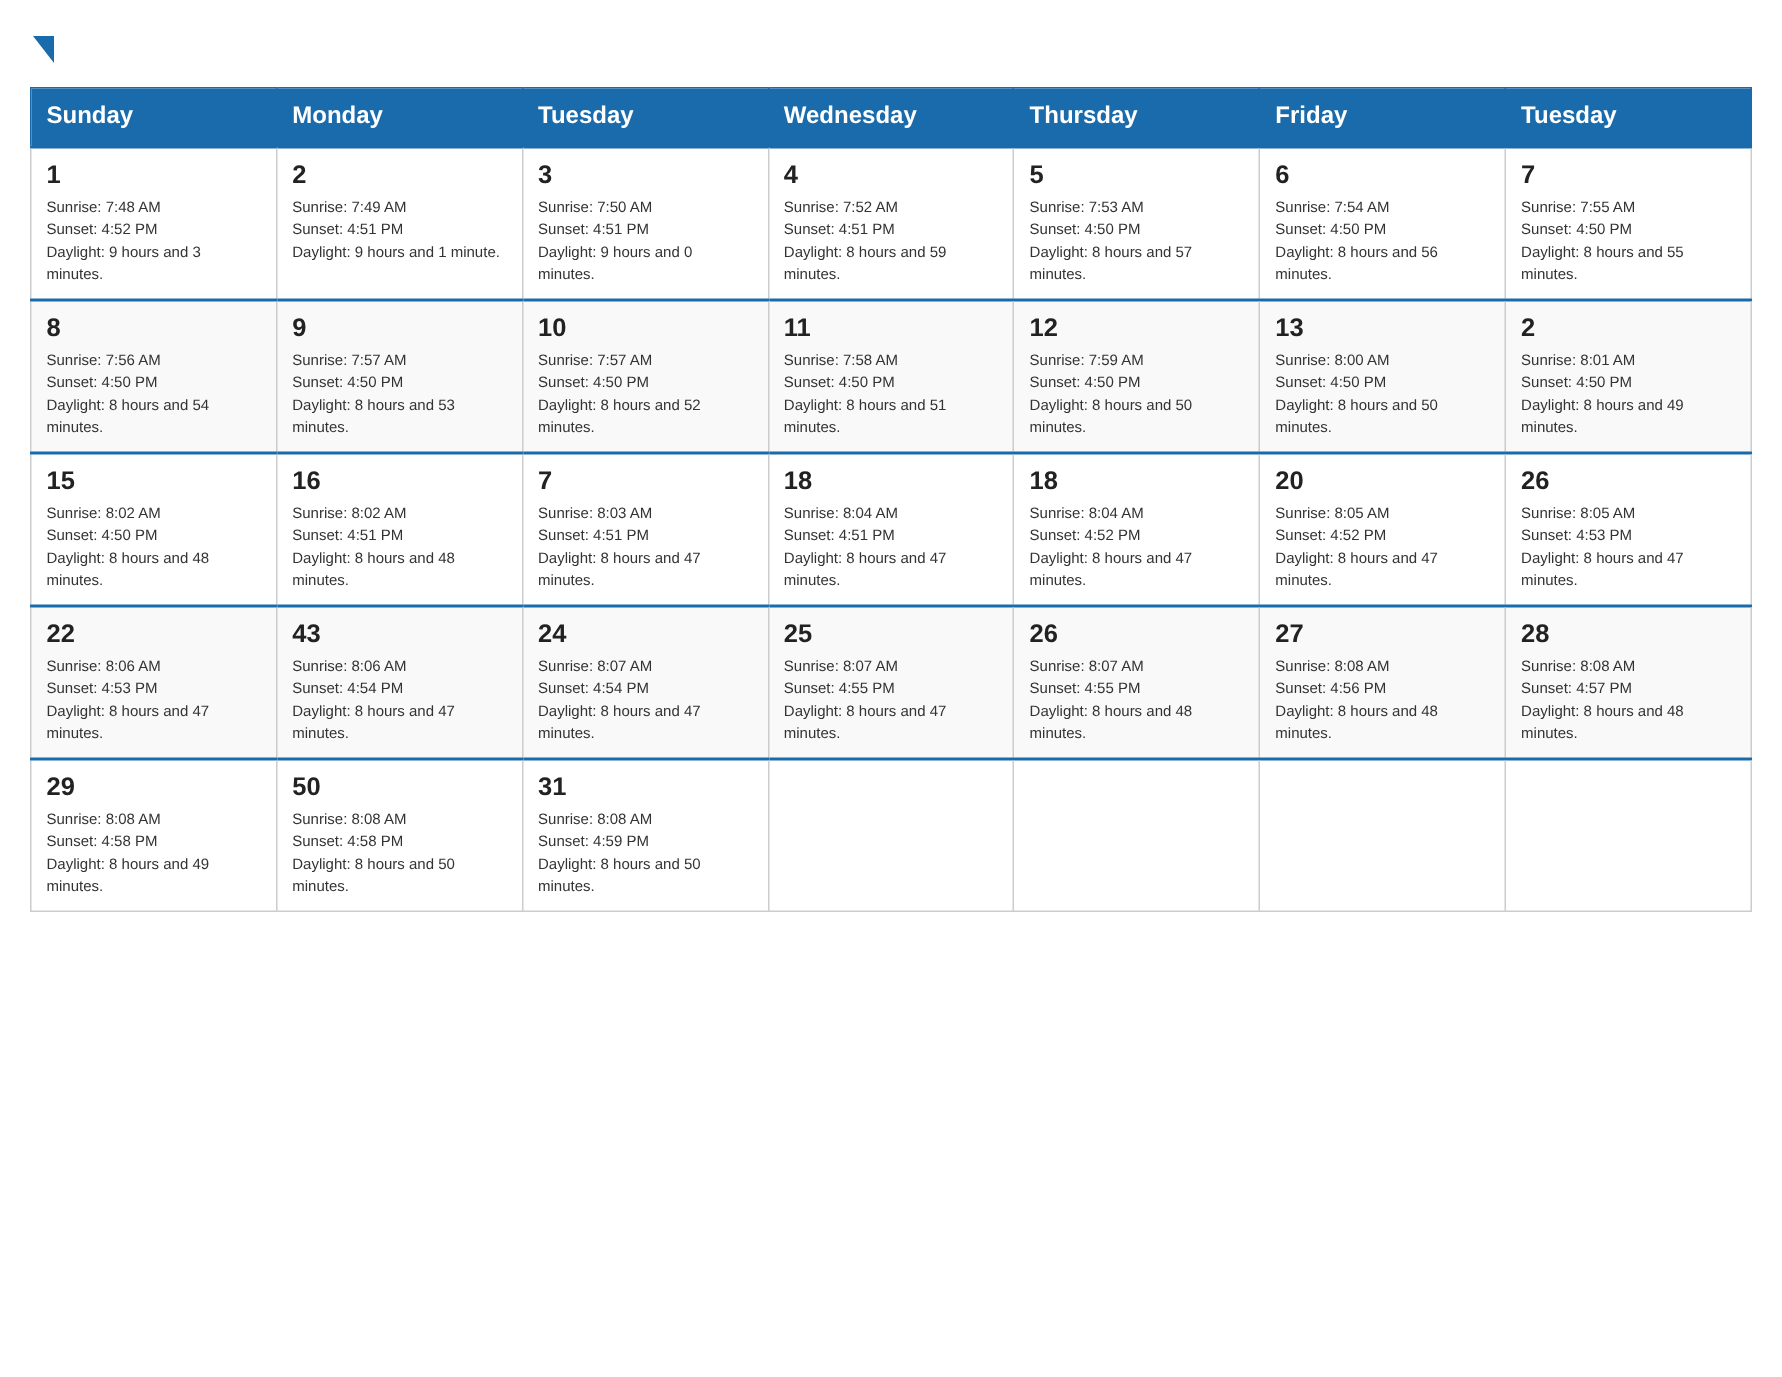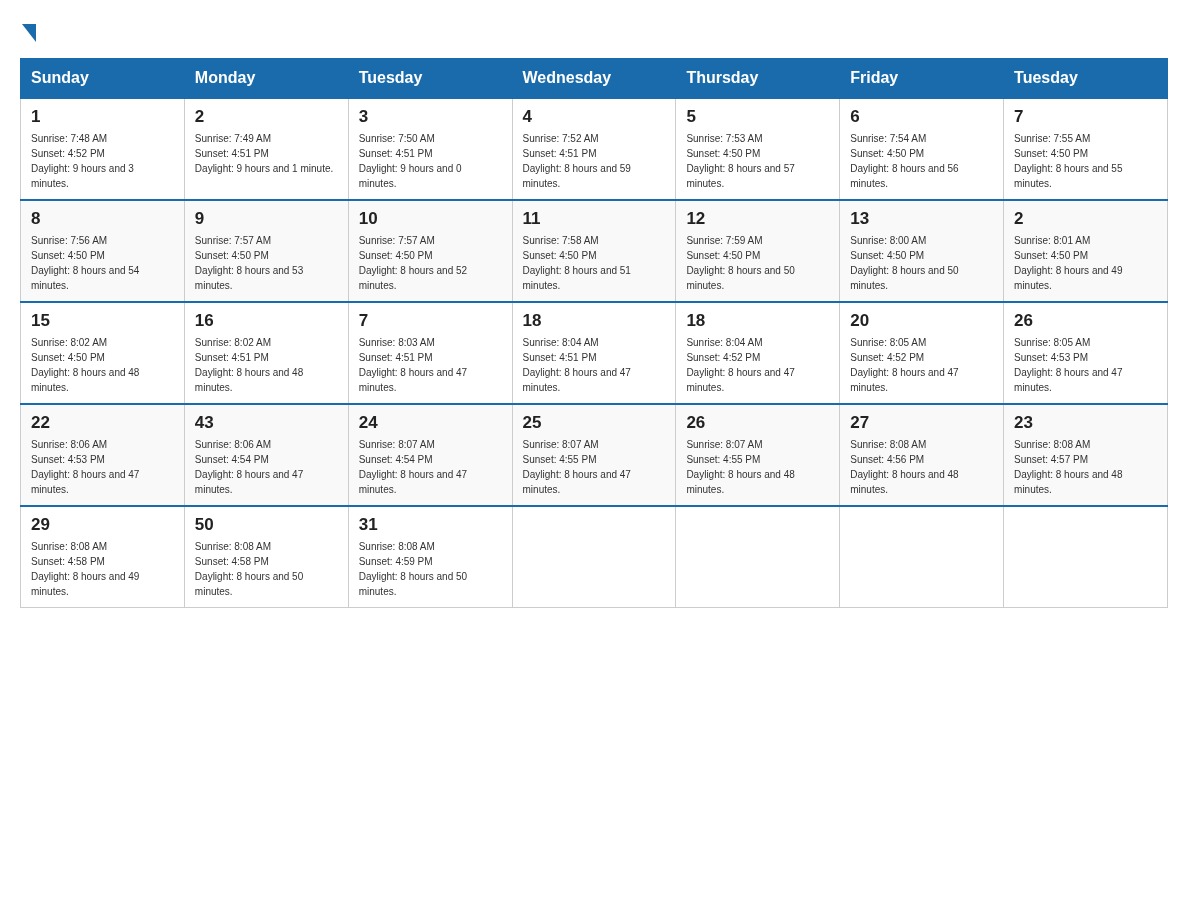--- a/index.html
+++ b/index.html
@@ -242,21 +242,21 @@
         </td>
         <td>
           <div class="day-num">26</div>
           <div class="day-info">Sunrise: 8:07 AM<br>Sunset: 4:55 PM<br>Daylight: 8 hours and 48 minutes.</div>
         </td>
         <td>
           <div class="day-num">27</div>
           <div class="day-info">Sunrise: 8:08 AM<br>Sunset: 4:56 PM<br>Daylight: 8 hours and 48 minutes.</div>
         </td>
         <td>
-          <div class="day-num">23</div>
+          <div class="day-num">28</div>
           <div class="day-info">Sunrise: 8:08 AM<br>Sunset: 4:57 PM<br>Daylight: 8 hours and 48 minutes.</div>
         </td>
       </tr>
       <tr>
         <td>
           <div class="day-num">29</div>
           <div class="day-info">Sunrise: 8:08 AM<br>Sunset: 4:58 PM<br>Daylight: 8 hours and 49 minutes.</div>
         </td>
         <td>
           <div class="day-num">50</div>

